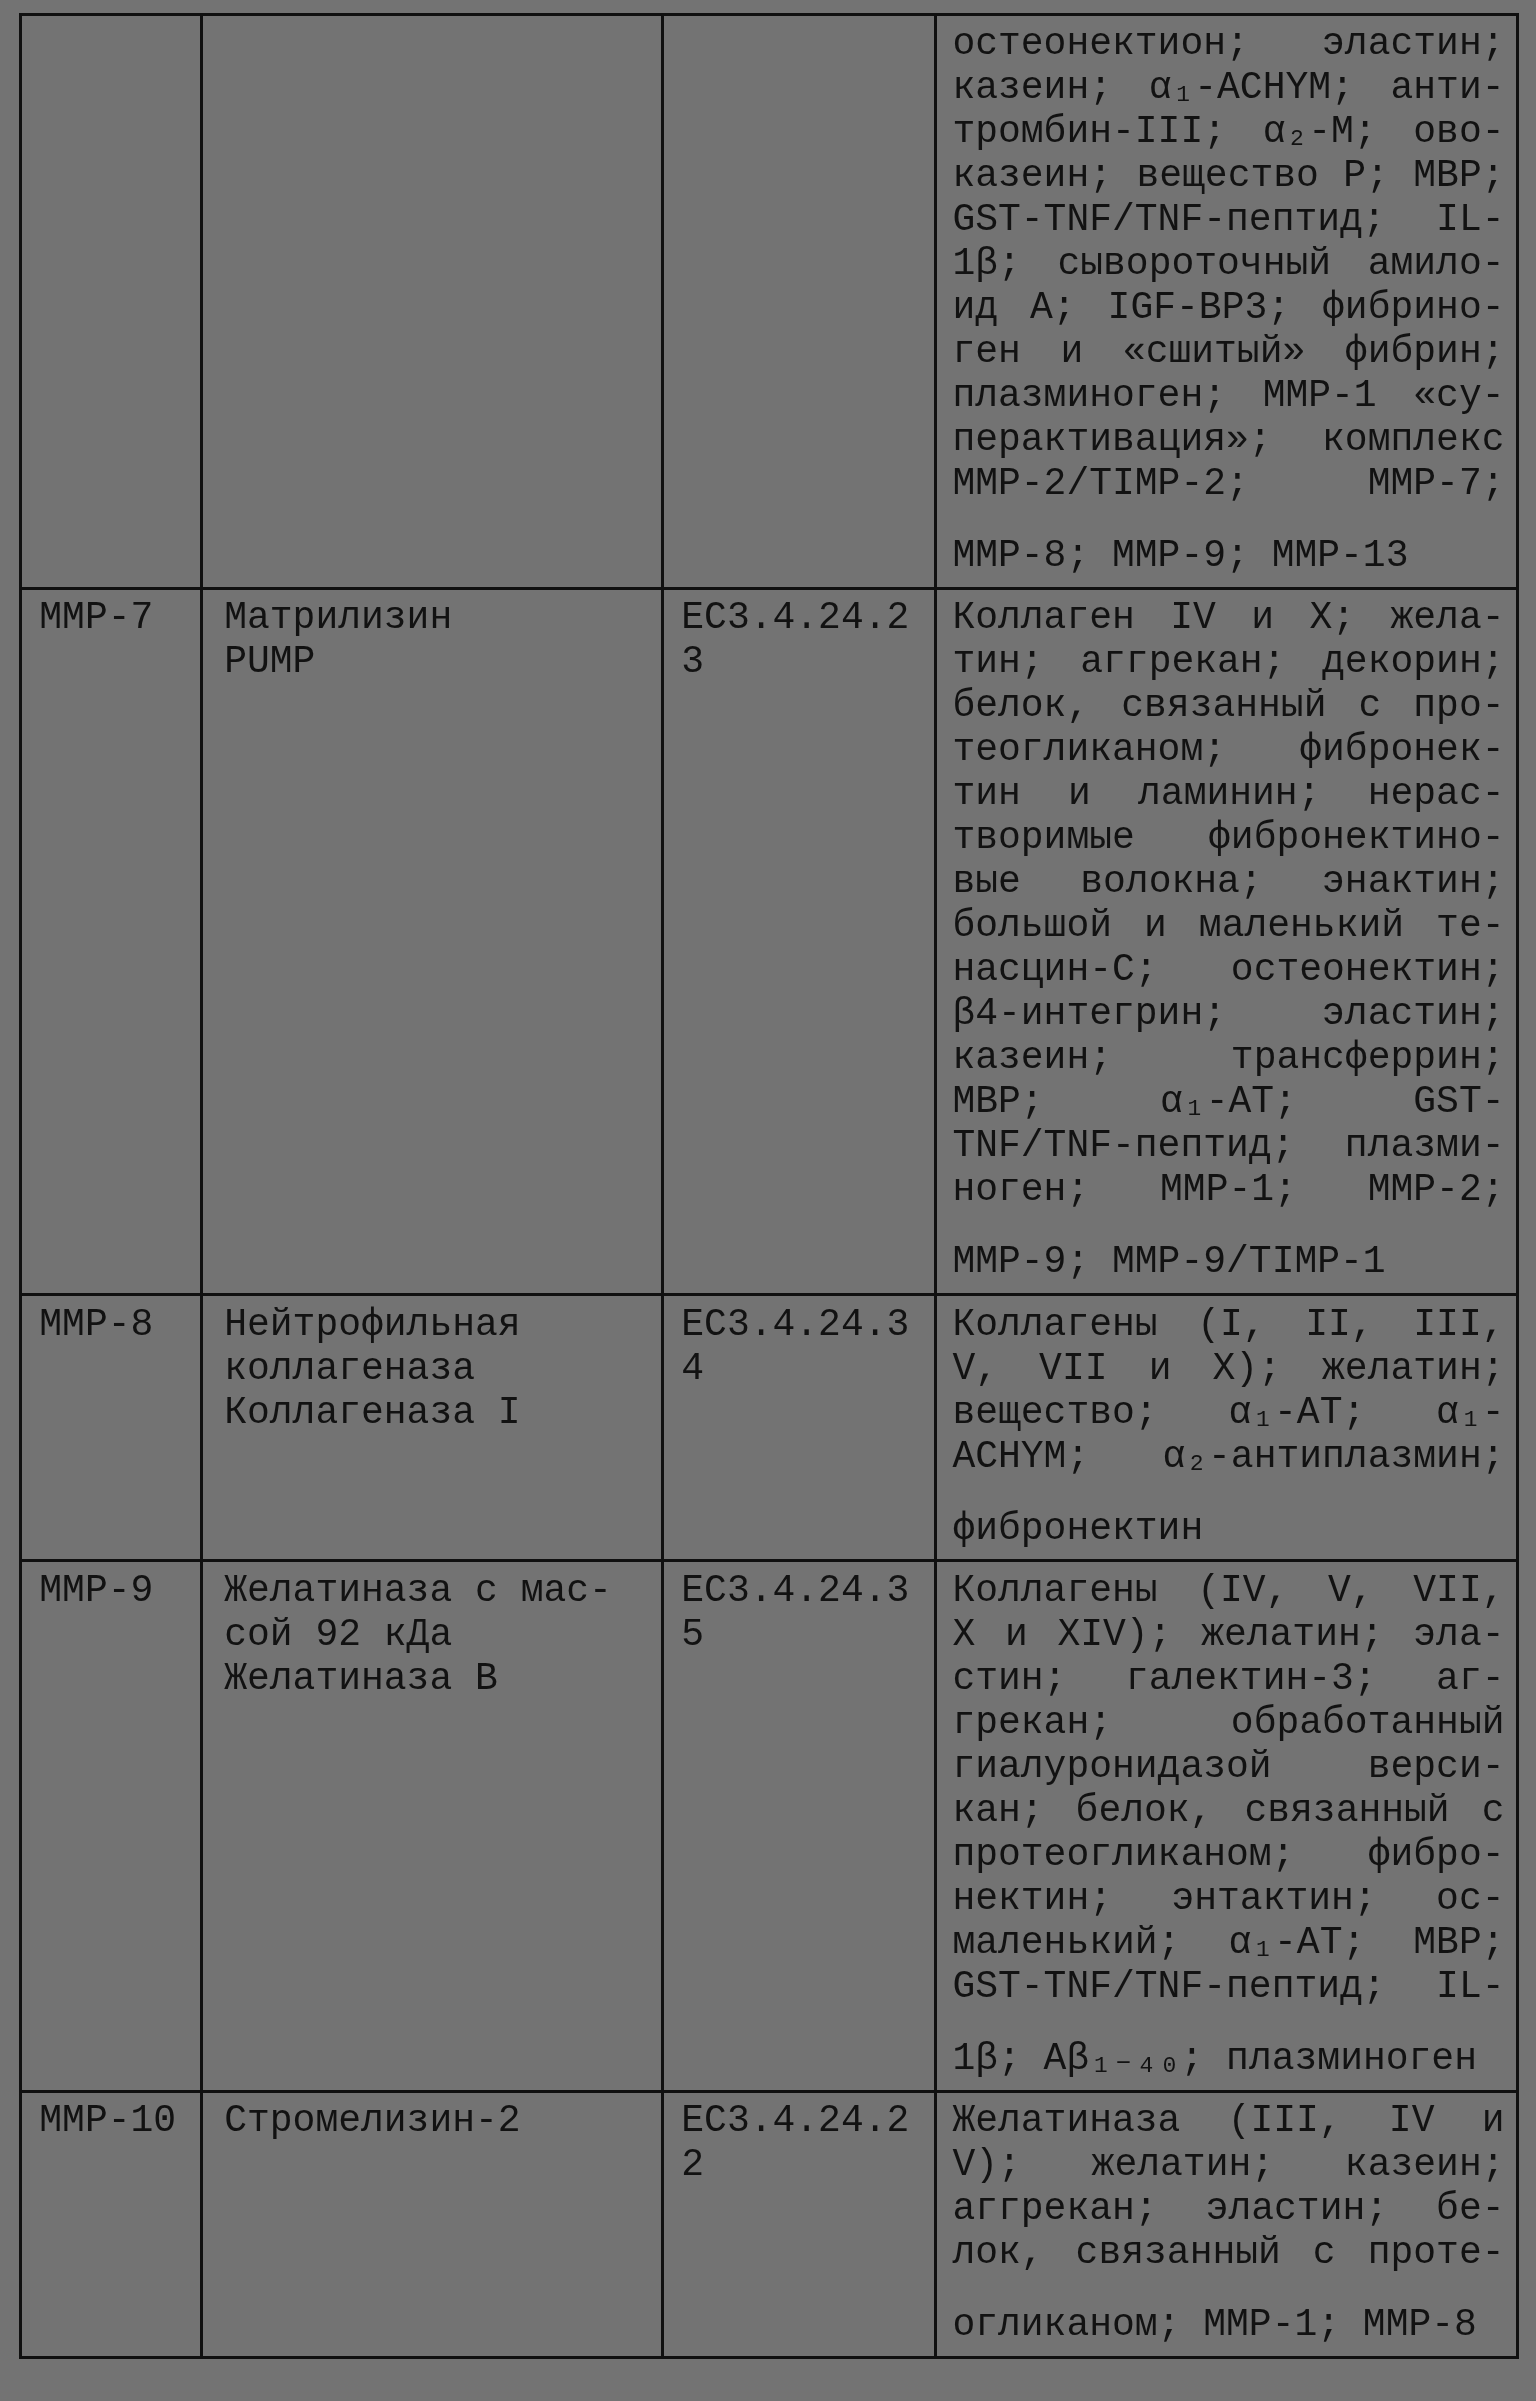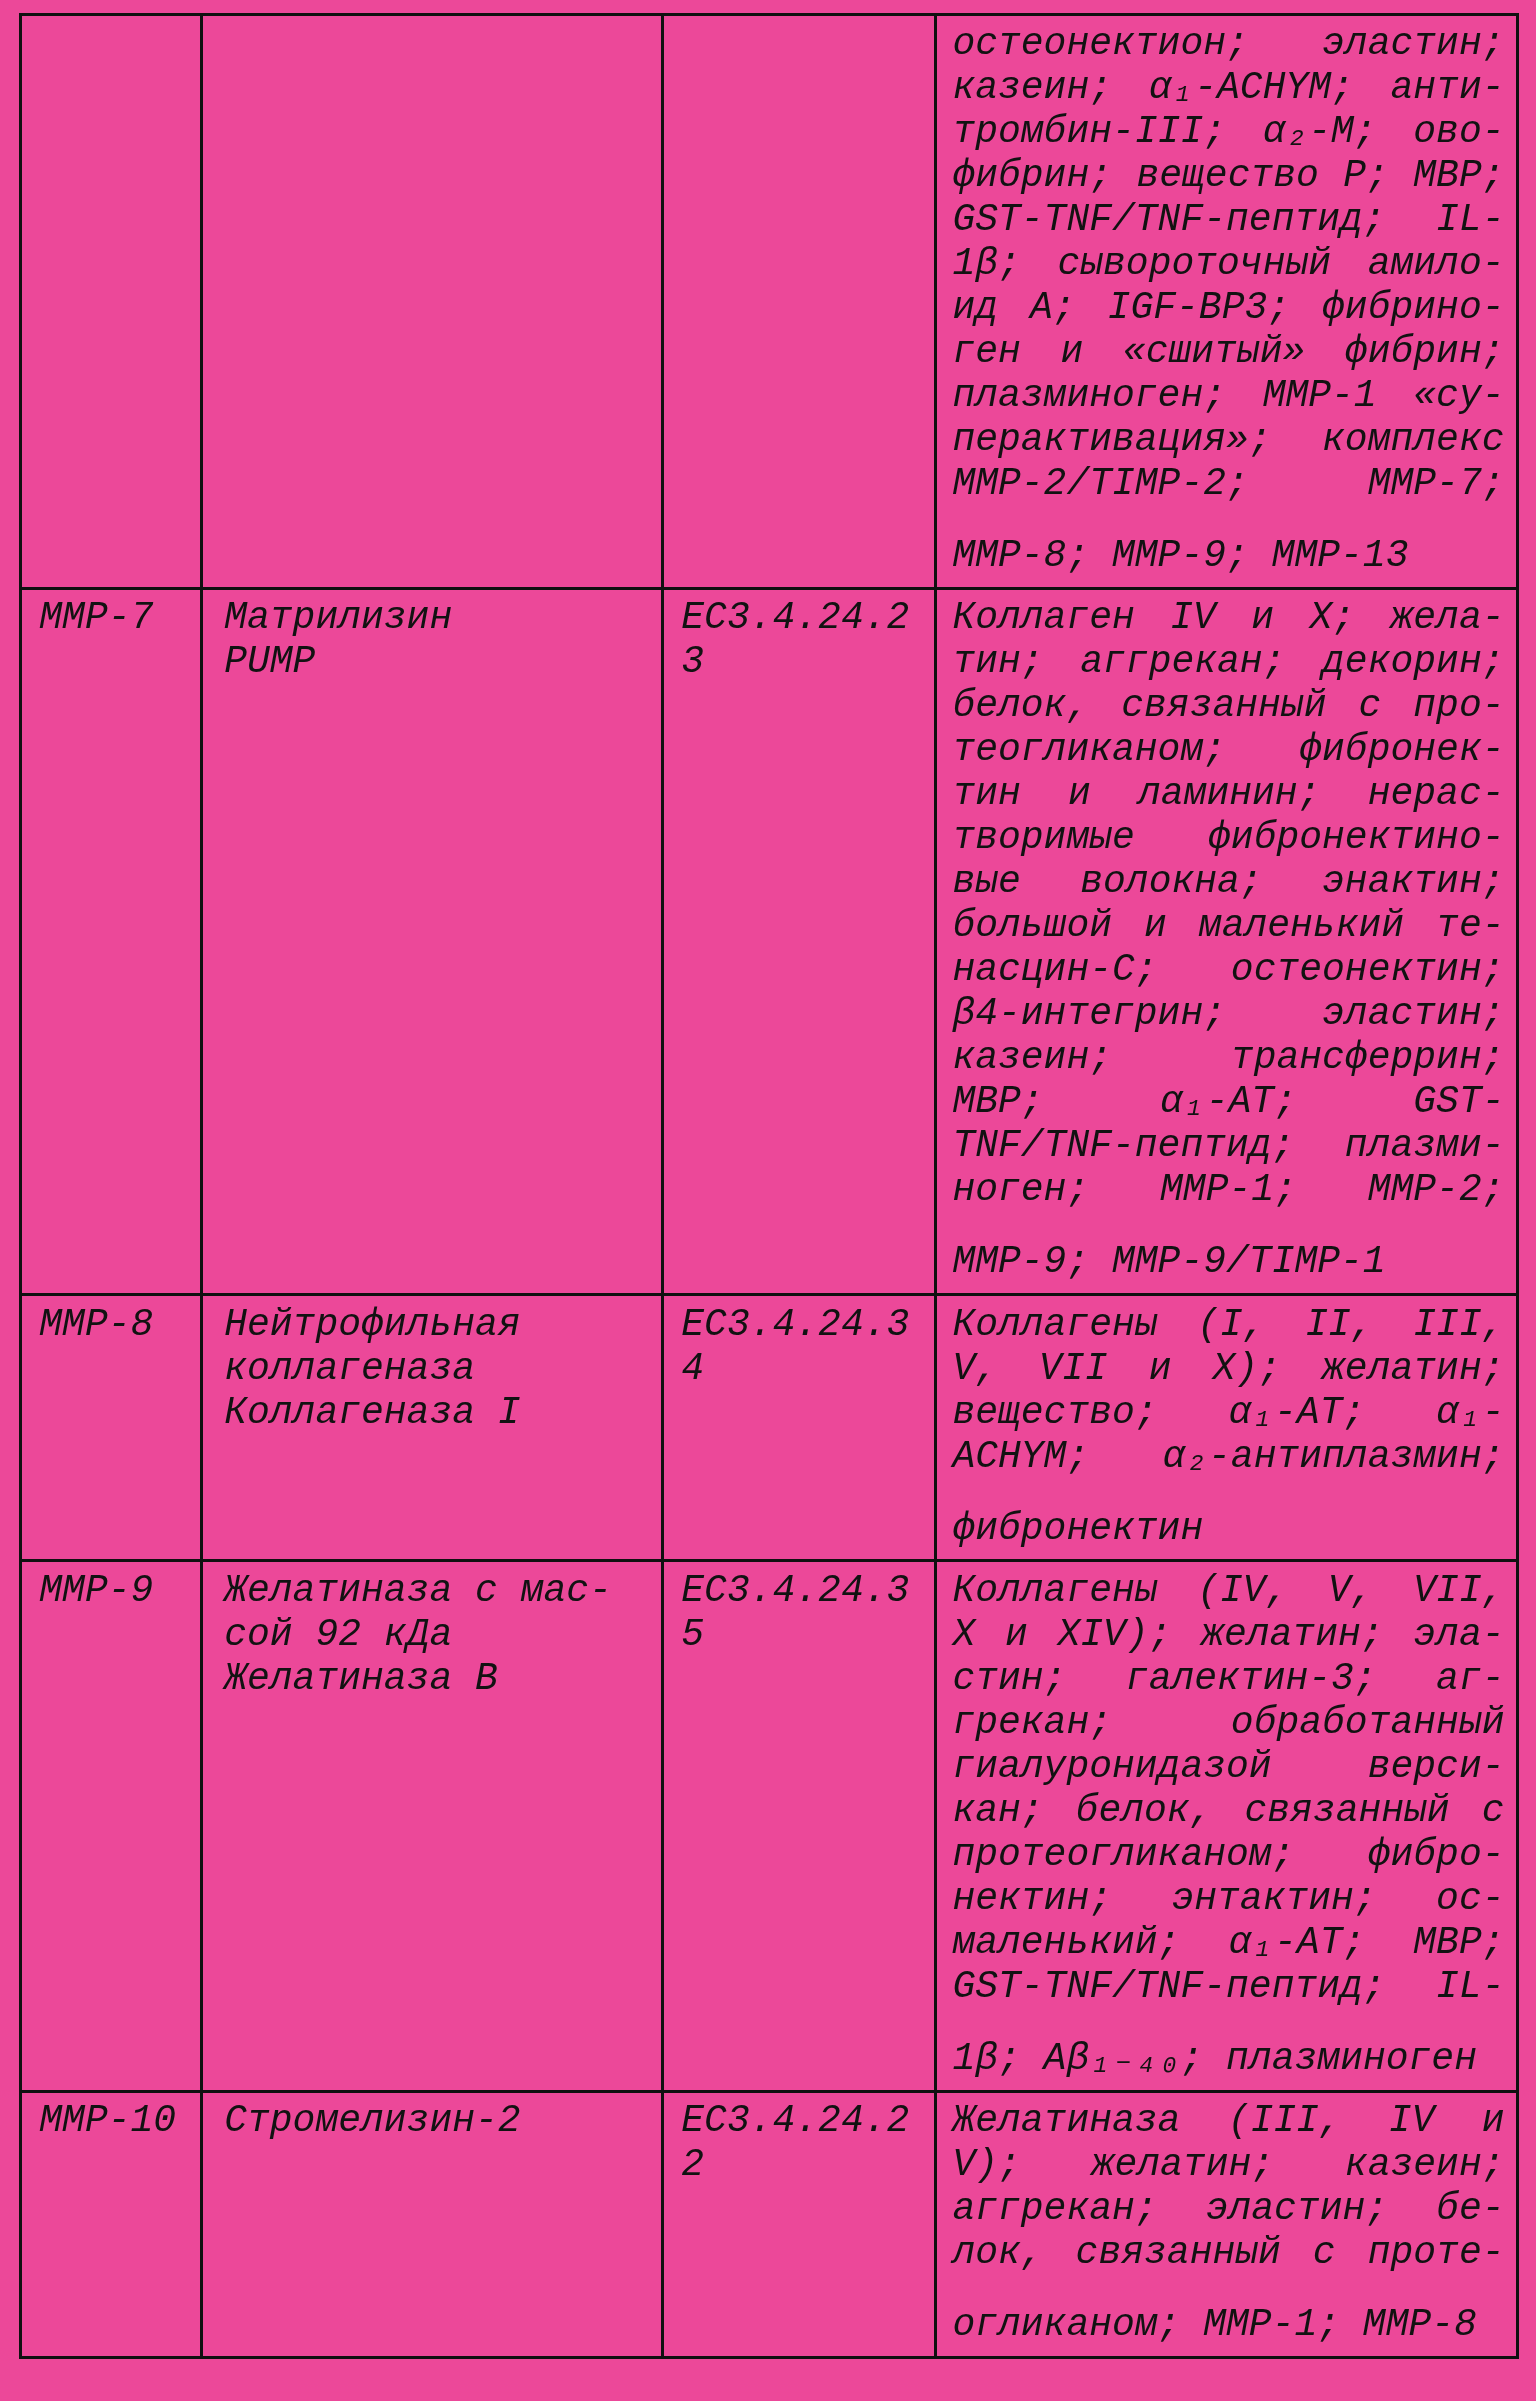--- a/index.html
+++ b/index.html
@@ -11,22 +11,21 @@
     position: relative;
     width: 1536px;
     height: 2402px;
     font-family: "Liberation Mono", "DejaVu Sans Mono", monospace;
     color: #121212;
     overflow: hidden;
   }
   .page {
     position: absolute;
     inset: 0;
-    background: #ec4899;
-    font-style: italic;
+    background: #737373;
   }
   table.mmp-table {
     position: absolute;
     left: 19px;
     top: 12.5px;
     width: 1497px;
     border-collapse: collapse;
     table-layout: fixed;
   }
   col.c1 { width: 181px; }
@@ -70,21 +69,21 @@
     </colgroup>
     <tbody id="tbody">
   <tr>
     <td class="cell id-cell"></td>
     <td class="cell name-cell"></td>
     <td class="cell ec-cell"></td>
     <td class="cell sub-cell">
             <div class="line">остеонектион; эластин;</div>
             <div class="line">казеин; α₁-ACHYM; анти-</div>
             <div class="line">тромбин-III; α₂-M; ово-</div>
-            <div class="line">фибрин; вещество P; MBP;</div>
+            <div class="line">казеин; вещество P; MBP;</div>
             <div class="line">GST-TNF/TNF-пептид; IL-</div>
             <div class="line">1β; сывороточный амило-</div>
             <div class="line">ид A; IGF-BP3; фибрино-</div>
             <div class="line">ген и «сшитый» фибрин;</div>
             <div class="line">плазминоген; ММР-1 «су-</div>
             <div class="line">перактивация»; комплекс</div>
             <div class="line">ММР-2/TIMP-2; ММР-7;</div>
             <div class="line">ММР-8; ММР-9; ММР-13</div>
           </td>
   </tr>

